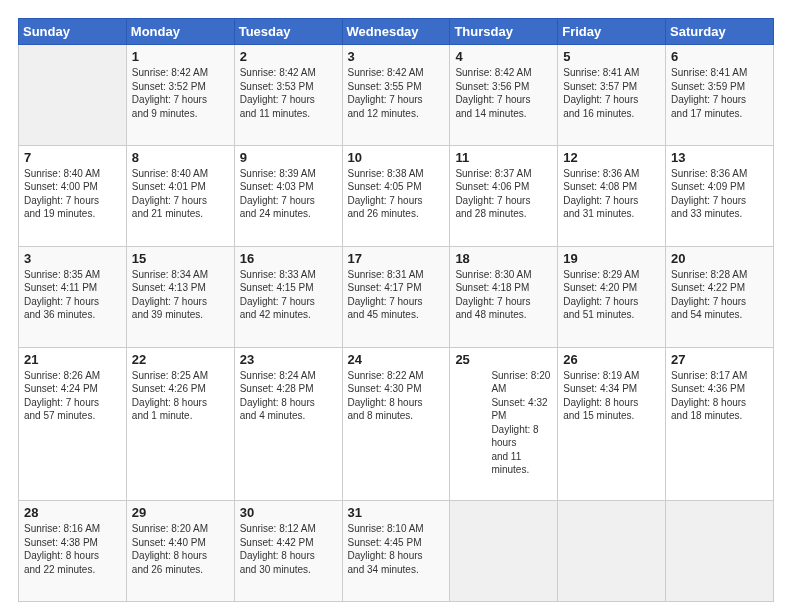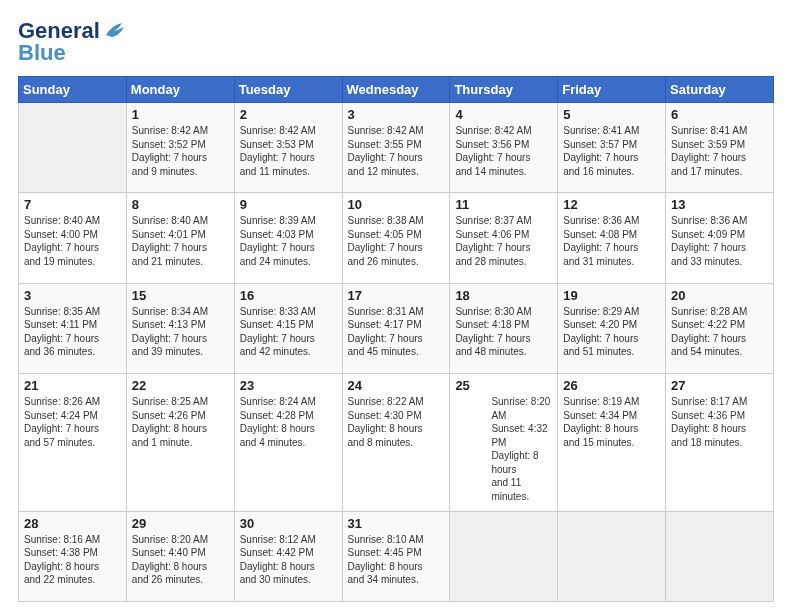--- a/index.html
+++ b/index.html
@@ -84,35 +84,20 @@
     .day-info {
       font-size: 10px;
       color: #333;
       line-height: 1.35;
     }
   </style>
 </head>
 <body>
 
 <div class="page">
-  <div class="header">
-    <div class="logo">
-      <div class="logo-row">
-        <span style="font-size:22px;font-weight:bold;color:#1a3a6b;">General</span>
-        <svg width="22" height="20" viewBox="0 0 22 20" style="margin-left:2px;">
-          <path d="M2 14 Q8 4 18 2 Q14 8 10 10 Q14 9 20 6 Q16 14 8 16 Z" fill="#4a90c4"></path>
-        </svg>
-      </div>
-      <div style="font-size:22px;font-weight:bold;color:#4a90c4;margin-top:-4px;">Blue</div>
-    </div>
-    <div class="title-block">
-      <div class="title-month"></div>
-      <div class="title-location"></div>
-    </div>
-  </div>
 
   <table class="calendar">
     <thead>
       <tr>
       <th>Sunday</th>
           <th>Monday</th>
           <th>Tuesday</th>
           <th>Wednesday</th>
           <th>Thursday</th>
           <th>Friday</th>

